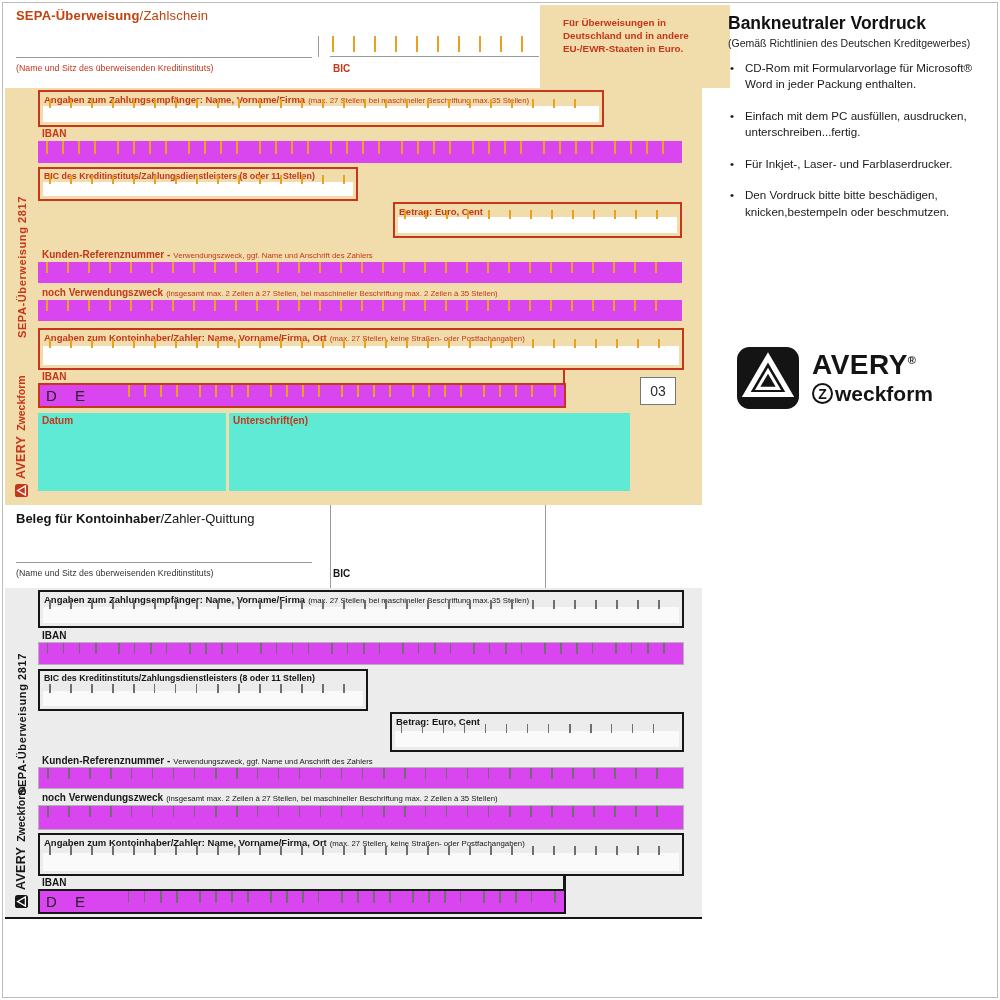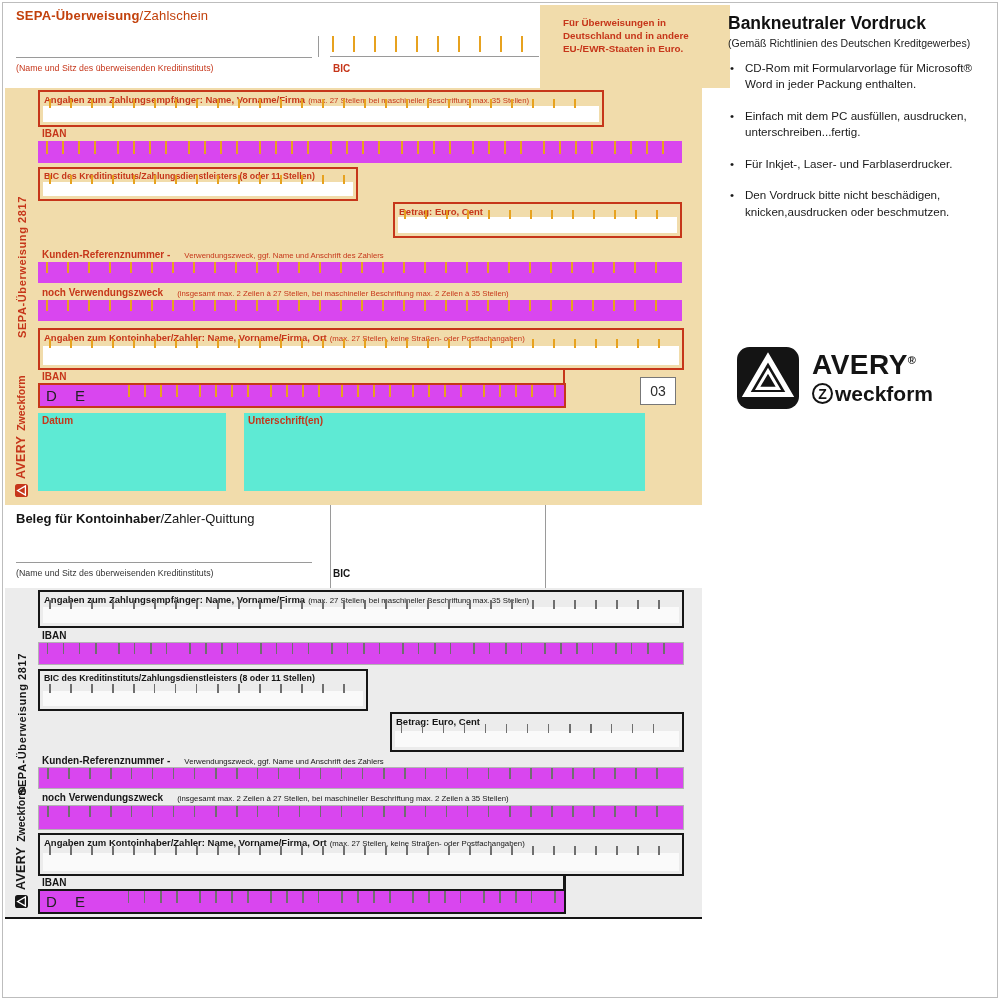--- a/index.html
+++ b/index.html
@@ -20,21 +20,21 @@
 .panelGray{background:#ececec}
 .notice-text{font-size:9.8px;font-weight:bold;line-height:1.32;color:#c6361a}
 .redbox{border:2px solid #c6361a;overflow:hidden}
 .blackbox{border:2.5px solid #161616;overflow:hidden}
 .rowlab{white-space:nowrap;padding:2px 0 0 4px;font-size:9.5px;font-weight:bold}
 .rowlab .note{font-size:7.8px;font-weight:normal;margin-left:3px}
 .rowlab.sm{font-size:8.8px}
 .redbox .rowlab{color:#c6361a}
 .blackbox .rowlab{color:#161616}
 .freelabel{font-size:10px;font-weight:bold;white-space:nowrap}
-.freelabel .note{font-size:7.8px;font-weight:normal;margin-left:14px}
+.freelabel .note{font-size:7.8px;font-weight:normal;margin-left:3px}
 .comb{background:#d946ef}
 .grayline{border:1px solid #b3b3b3}
 .tick{position:absolute}
 .ticksO{background-image:repeating-linear-gradient(to right,#e7a21f 0 2px,transparent 2px 21px)}
 .ticksOg{background-image:repeating-linear-gradient(to right,#e7a21f 0 2px,transparent 2px 16px,#e7a21f 16px 18px,transparent 18px 32px,#e7a21f 32px 34px,transparent 34px 48px,#e7a21f 48px 50px,transparent 50px 71px)}
 .ticksK{background-image:repeating-linear-gradient(to right,#6f6f6f 0 1.5px,transparent 1.5px 21px)}
 .ticksKg{background-image:repeating-linear-gradient(to right,#6f6f6f 0 1.5px,transparent 1.5px 16px,#6f6f6f 16px 17.5px,transparent 17.5px 32px,#6f6f6f 32px 33.5px,transparent 33.5px 48px,#6f6f6f 48px 49.5px,transparent 49.5px 71px)}
 .boxfield{position:absolute;left:3px;right:3px;bottom:3px;background:#fff}
 .boxtick{position:absolute;left:6px;right:6px;top:-7px;height:9px}
 .combtick{position:absolute;left:8px;right:8px;top:0;height:11px}
@@ -147,21 +147,21 @@
   <div class="abs" style="left:563px;top:370px;width:2px;height:13px;background:#c6361a"></div>
   <div class="abs comb" style="left:38px;top:383px;width:528px;height:25px;border:2px solid #c6361a">
     <span class="de">D E</span>
     <div class="tick ticksOg" style="left:88px;right:4px;top:0;height:12px"></div>
   </div>
   <div class="abs codebox" style="left:640px;top:377px;width:36px;height:28px">03</div>
 
   <div class="abs signbox" style="left:38px;top:413px;width:188px;height:78px">
     <div class="rowlab">Datum</div>
   </div>
-  <div class="abs signbox" style="left:244px;top:413px;width:401px;height:78px">
+  <div class="abs signbox" style="left:229px;top:413px;width:401px;height:78px">
     <div class="rowlab">Unterschrift(en)</div>
   </div>
 
   <div class="abs title2" style="left:16px;top:511px">
     <span class="b">Beleg für Kontoinhaber</span><span>/Zahler-Quittung</span>
   </div>
   <div class="abs vline" style="left:330px;top:505px;height:84px"></div>
   <div class="abs vline" style="left:545px;top:505px;height:84px"></div>
   <div class="abs hline" style="left:16px;top:562px;width:296px"></div>
   <div class="abs small" style="left:16px;top:568px;color:#333">(Name und Sitz des überweisenden Kreditinstituts)</div>
@@ -240,21 +240,21 @@
   </div>
 
   <div class="abs" style="left:5px;top:917px;width:697px;height:0;border-top:2.5px solid #141414"></div>
 
   <div class="abs rp-head" style="left:728px;top:13px">Bankneutraler Vordruck</div>
   <div class="abs rp-sub" style="left:728px;top:37px">(Gemäß Richtlinien des Deutschen Kreditgewerbes)</div>
   <div class="abs rp-list" style="left:728px;top:60px">
     <div class="rp-item">CD-Rom mit Formularvorlage für Microsoft® Word in jeder Packung enthalten.</div>
     <div class="rp-item">Einfach mit dem PC ausfüllen, ausdrucken, unterschreiben...fertig.</div>
     <div class="rp-item">Für Inkjet-, Laser- und Farblaserdrucker.</div>
-    <div class="rp-item">Den Vordruck bitte nicht beschädigen, knicken,ausdrucken oder beschmutzen.</div>
+    <div class="rp-item">Den Vordruck bitte bitte beschädigen, knicken,bestempeln oder beschmutzen.</div>
   </div>
 
   <div class="abs brandrow" style="left:737px;top:347px">
     <svg width="62" height="62" viewBox="0 0 60 60">
       <rect width="60" height="60" rx="12" fill="#141414"></rect>
       <path d="M30 10 L51 46 L9 46 Z" fill="none" stroke="#fff" stroke-width="5" stroke-linejoin="miter"></path>
       <path d="M30 23 L40 40 L20 40 Z" fill="none" stroke="#fff" stroke-width="3"></path>
     </svg>
     <div>
       <div class="brand-name"><span>AVERY</span><sup class="brand-reg">®</sup></div>

